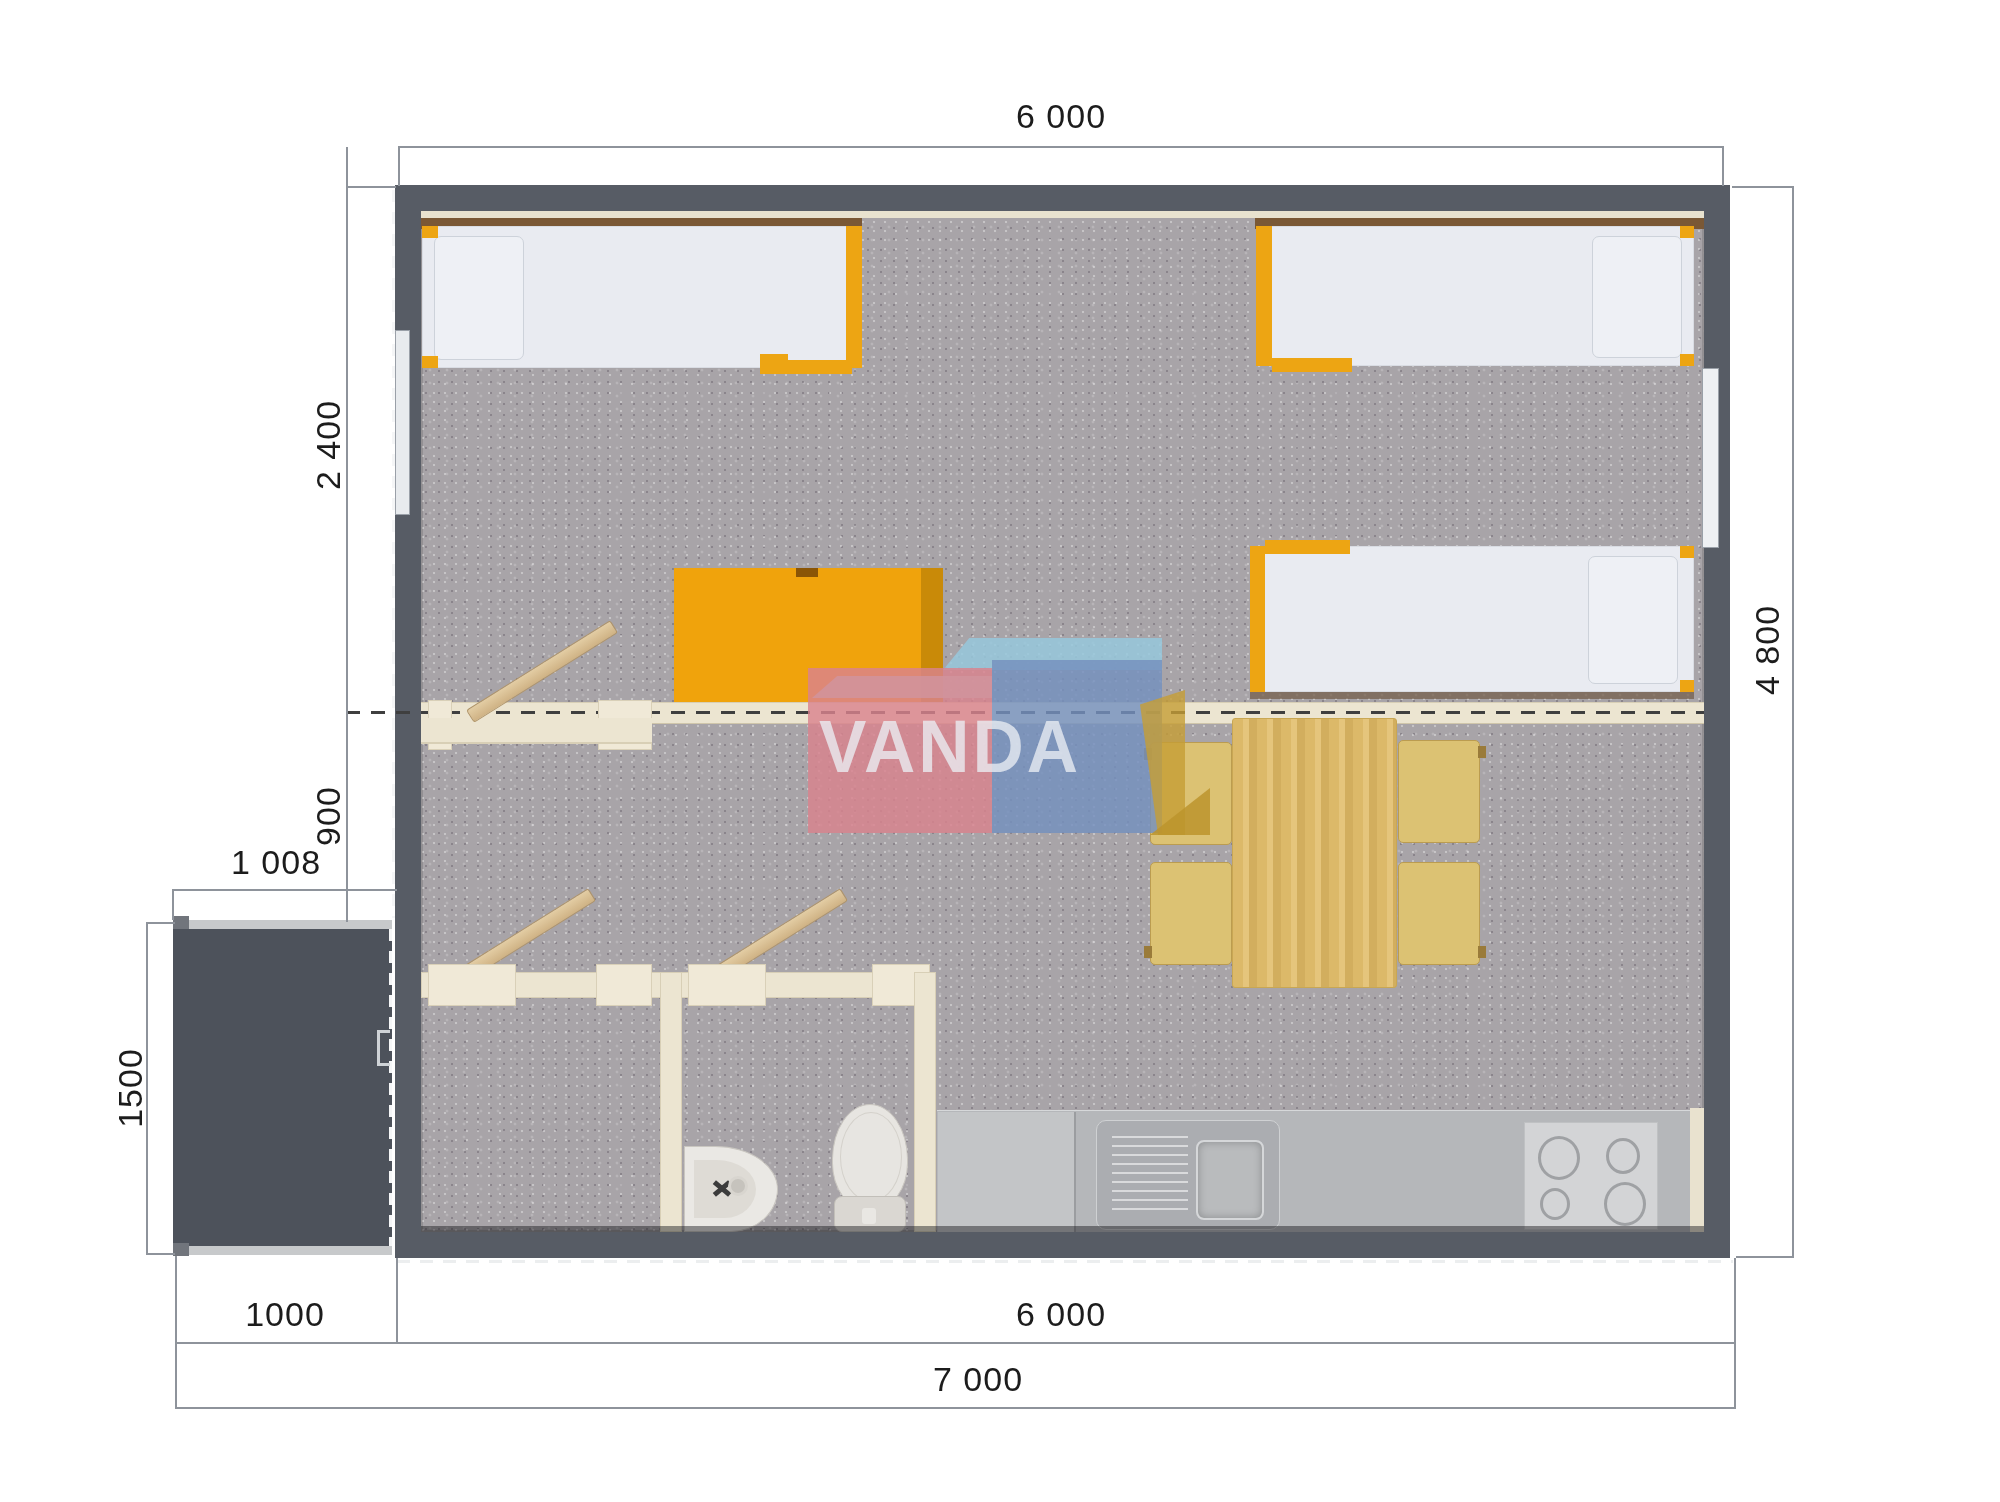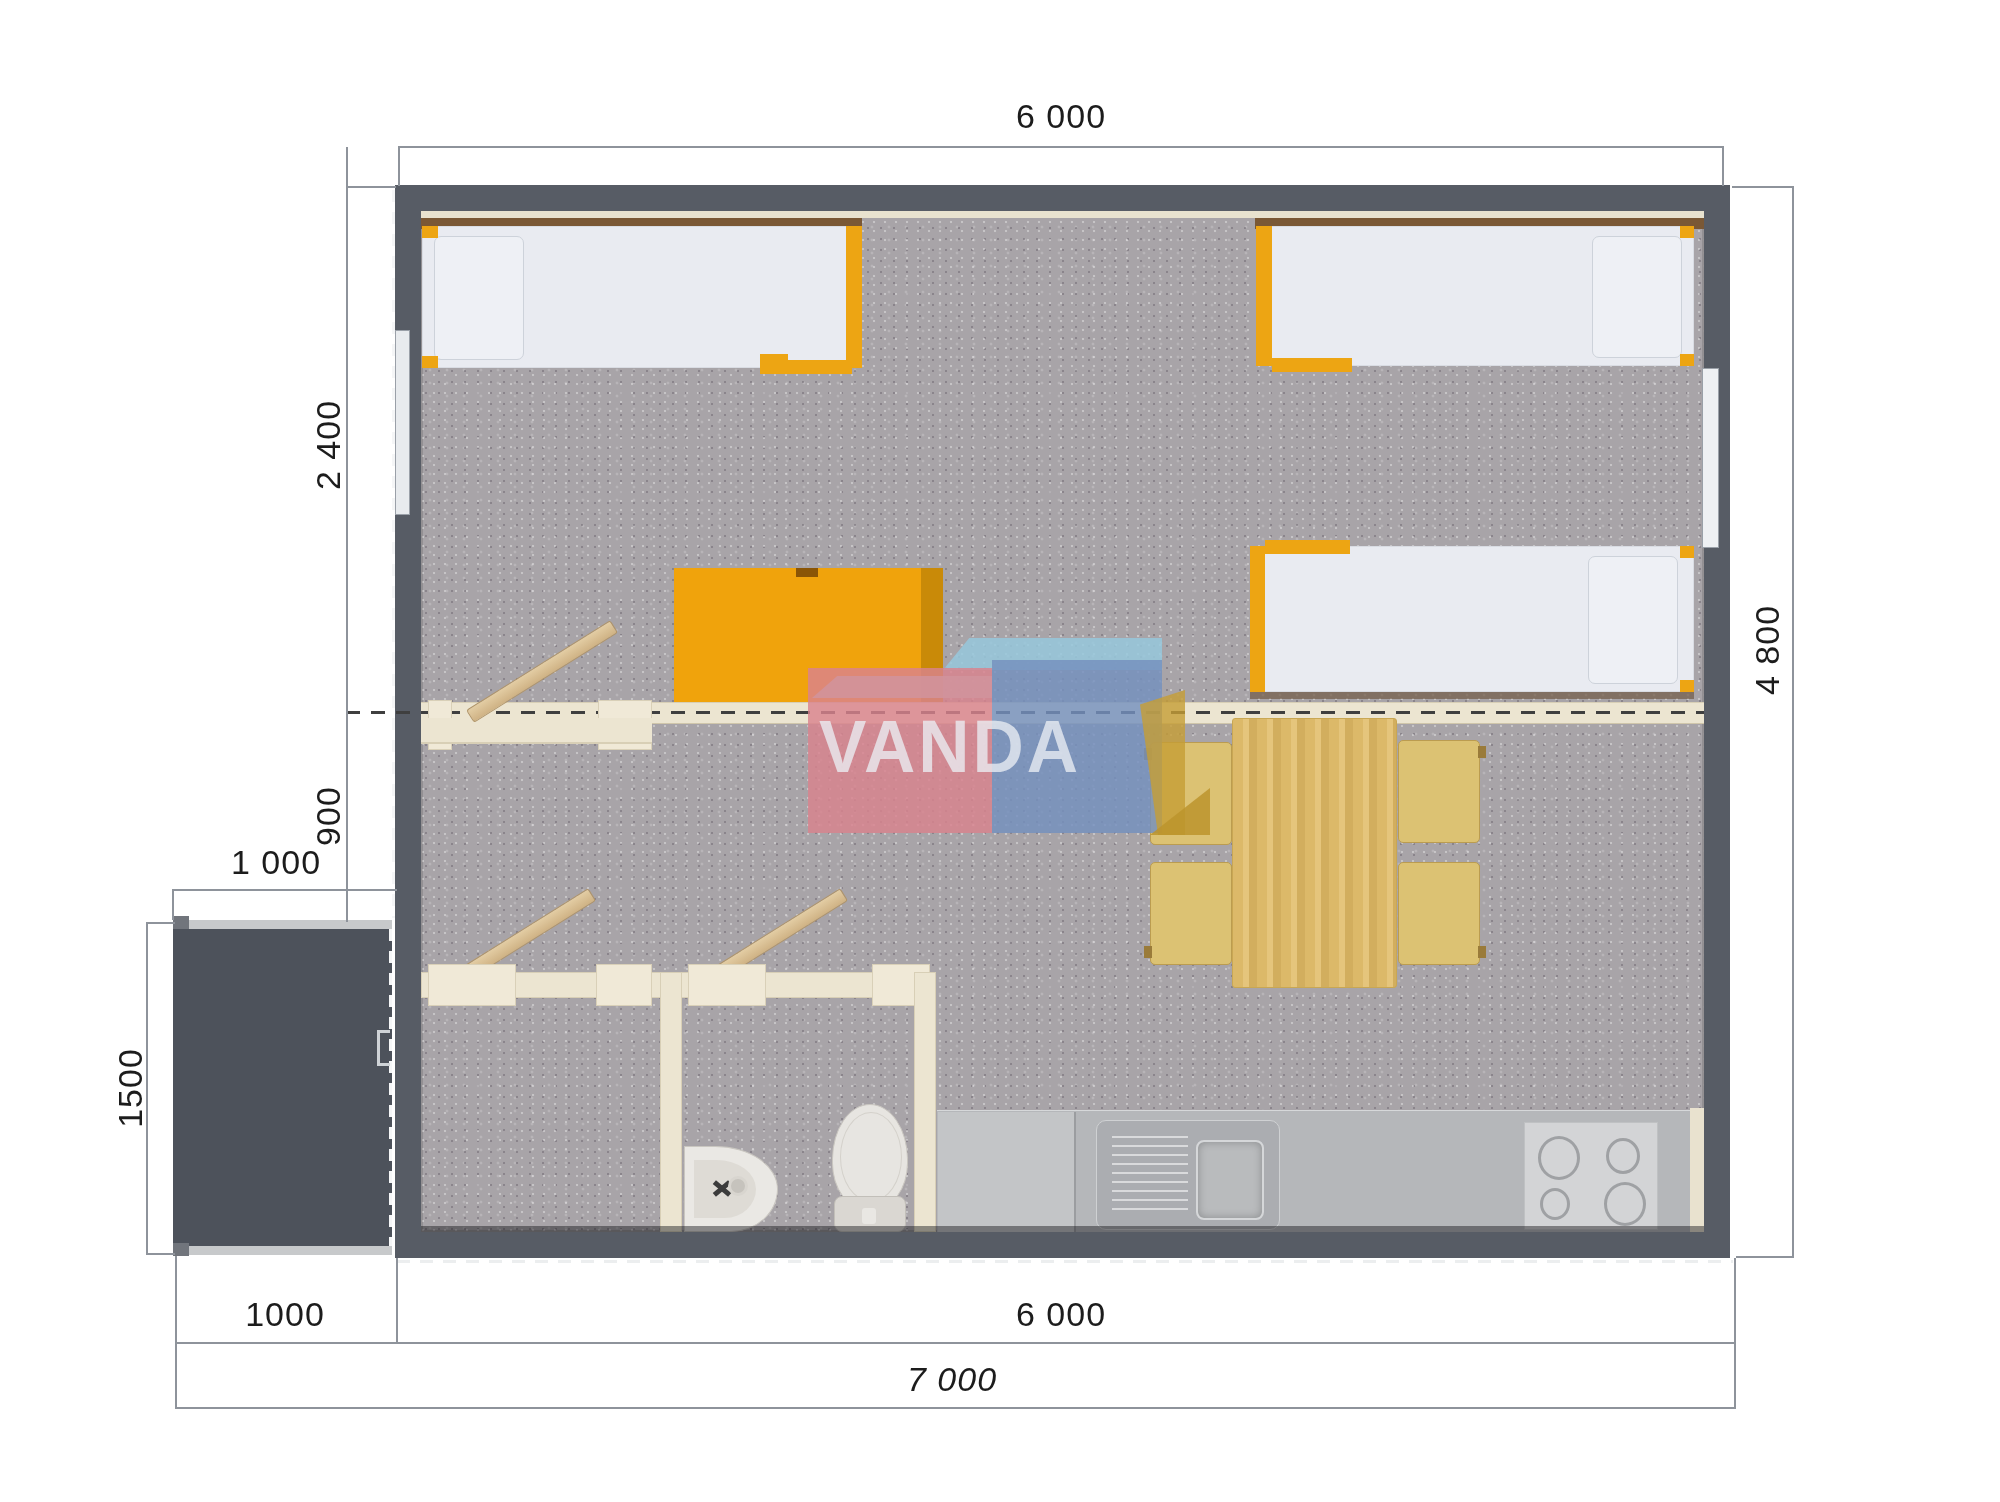--- a/index.html
+++ b/index.html
@@ -156,30 +156,30 @@
   <div class="dimline" style="left:1736px;top:1256px;width:58px;height:2px;"></div>
   <div class="dimlab vlab" style="left:1697px;top:630px;width:140px;height:40px;">4 800</div>
 
   <div class="dimline" style="left:346px;top:147px;width:2px;height:775px;"></div>
   <div class="dimline" style="left:346px;top:186px;width:50px;height:2px;"></div>
   <div class="dimlab vlab" style="left:258px;top:425px;width:140px;height:40px;">2 400</div>
   <div class="dimlab vlab" style="left:278px;top:796px;width:100px;height:40px;">900</div>
 
   <div class="dimline" style="left:172px;top:889px;width:225px;height:2px;"></div>
   <div class="dimline" style="left:172px;top:889px;width:2px;height:31px;"></div>
-  <div class="dimlab" style="left:206px;top:842px;width:140px;height:40px;">1 000</div>
+  <div class="dimlab" style="left:206px;top:842px;width:140px;height:40px;">1 008</div>
 
   <div class="dimline" style="left:146px;top:922px;width:2px;height:332px;"></div>
   <div class="dimline" style="left:146px;top:922px;width:29px;height:2px;"></div>
   <div class="dimline" style="left:146px;top:1253px;width:29px;height:2px;"></div>
   <div class="dimlab vlab" style="left:60px;top:1068px;width:140px;height:40px;">1500</div>
 
   <div class="dimline" style="left:175px;top:1342px;width:1561px;height:2px;"></div>
   <div class="dimline" style="left:175px;top:1256px;width:2px;height:151px;"></div>
   <div class="dimline" style="left:396px;top:1258px;width:2px;height:84px;"></div>
   <div class="dimline" style="left:1734px;top:1258px;width:2px;height:149px;"></div>
   <div class="dimlab" style="left:215px;top:1294px;width:140px;height:40px;">1000</div>
   <div class="dimlab" style="left:991px;top:1294px;width:140px;height:40px;">6 000</div>
 
   <div class="dimline" style="left:175px;top:1407px;width:1561px;height:2px;"></div>
-  <div class="dimlab" style="left:882px;top:1359px;width:140px;height:40px;font-style:italic;">7 000</div>
+  <div class="dimlab" style="left:908px;top:1359px;width:140px;height:40px;">7 000</div>
 
 </div>
 
 </body></html>

